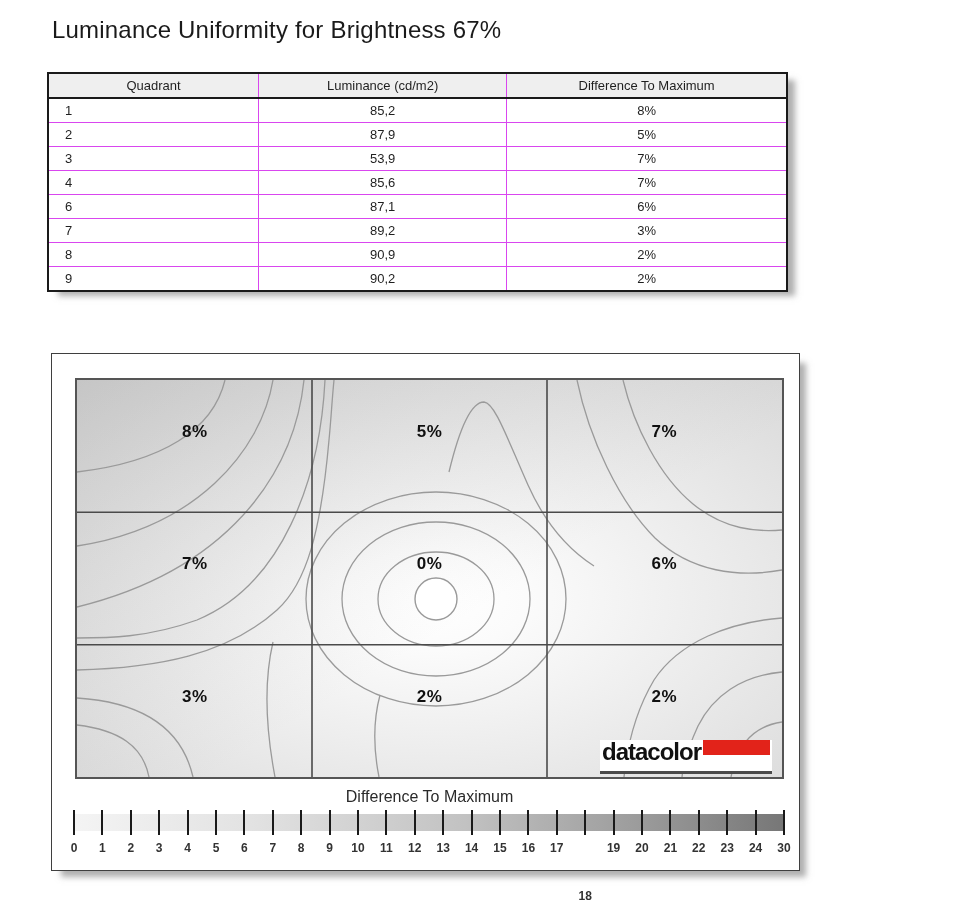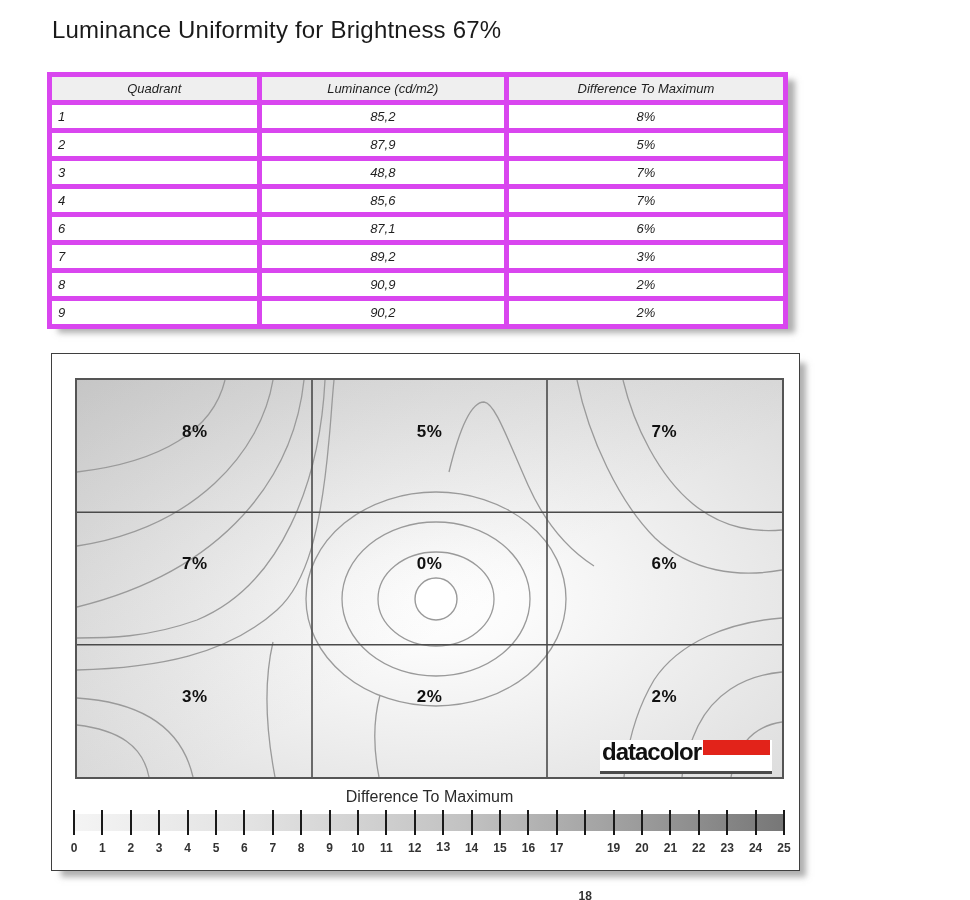--- a/index.html
+++ b/index.html
@@ -8,21 +8,21 @@
 
   
   #page-title{position:absolute;left:52px;top:16px;font-size:24px;font-weight:400;
               color:#1a1a1a;margin:0;letter-spacing:0.2px;}
 
   
   .table-wrap{position:absolute;left:47px;top:72px;width:741px;
               box-shadow:9px 6px 6px -2px rgba(110,110,110,0.55);}
   table{width:100%;border-collapse:collapse;font-size:13px;color:#1f1f1f;
         border:2px solid #1a1a1a;background:#ffffff;}
-  th,td{border:5px solid #d946ef;padding:2px 6px;height:19px;line-height:19px;font-style:italic;}
+  th,td{border:1px solid #d946ef;padding:2px 16px;height:19px;line-height:19px;}
   th{background:#efefef;font-weight:400;text-align:center;border-bottom:2px solid #1a1a1a;}
   td{text-align:center;}
   td:first-child{text-align:left;}
 
   
   .plot-box{position:absolute;left:51px;top:353px;width:747px;height:516px;
             background:#ffffff;border:1px solid #3f3f3f;
             box-shadow:8px 8px 6px -2px rgba(110,110,110,0.55);}
   .plot-area{position:absolute;left:23px;top:24px;width:705px;height:397px;
              border:2px solid #555555;}
@@ -77,21 +77,21 @@
             <td>85,2</td>
             <td>8%</td>
           </tr>
           <tr>
             <td>2</td>
             <td>87,9</td>
             <td>5%</td>
           </tr>
           <tr>
             <td>3</td>
-            <td>48,8</td>
+            <td>53,9</td>
             <td>7%</td>
           </tr>
           <tr>
             <td>4</td>
             <td>85,6</td>
             <td>7%</td>
           </tr>
           <tr>
             <td>6</td>
             <td>87,1</td>
@@ -214,21 +214,21 @@
         <div class="tick-label" style="left: 32%;">8</div>
         <div class="tick" style="left: 36%;"></div>
         <div class="tick-label" style="left: 36%;">9</div>
         <div class="tick" style="left: 40%;"></div>
         <div class="tick-label" style="left: 40%;">10</div>
         <div class="tick" style="left: 44%;"></div>
         <div class="tick-label" style="left: 44%;">11</div>
         <div class="tick" style="left: 48%;"></div>
         <div class="tick-label" style="left: 48%;">12</div>
         <div class="tick" style="left: 52%;"></div>
-        <div class="tick-label" style="left: 52%; font-family: Liberation Mono, monospace;">13</div>
+        <div class="tick-label" style="left: 52%;">13</div>
         <div class="tick" style="left: 56%;"></div>
         <div class="tick-label" style="left: 56%;">14</div>
         <div class="tick" style="left: 60%;"></div>
         <div class="tick-label" style="left: 60%;">15</div>
         <div class="tick" style="left: 64%;"></div>
         <div class="tick-label" style="left: 64%;">16</div>
         <div class="tick" style="left: 68%;"></div>
         <div class="tick-label" style="left: 68%;">17</div>
         <div class="tick" style="left: 72%;"></div>
         <div class="tick-label" style="left: 72%; margin-top: 48px;">18</div>
@@ -238,17 +238,17 @@
         <div class="tick-label" style="left: 80%;">20</div>
         <div class="tick" style="left: 84%;"></div>
         <div class="tick-label" style="left: 84%;">21</div>
         <div class="tick" style="left: 88%;"></div>
         <div class="tick-label" style="left: 88%;">22</div>
         <div class="tick" style="left: 92%;"></div>
         <div class="tick-label" style="left: 92%;">23</div>
         <div class="tick" style="left: 96%;"></div>
         <div class="tick-label" style="left: 96%;">24</div>
         <div class="tick" style="left: 100%;"></div>
-        <div class="tick-label" style="left: 100%;">25</div>
+        <div class="tick-label" style="left: 100%;">30</div>
       </div>
 
   </div>
 </div>
 
 </body></html>

